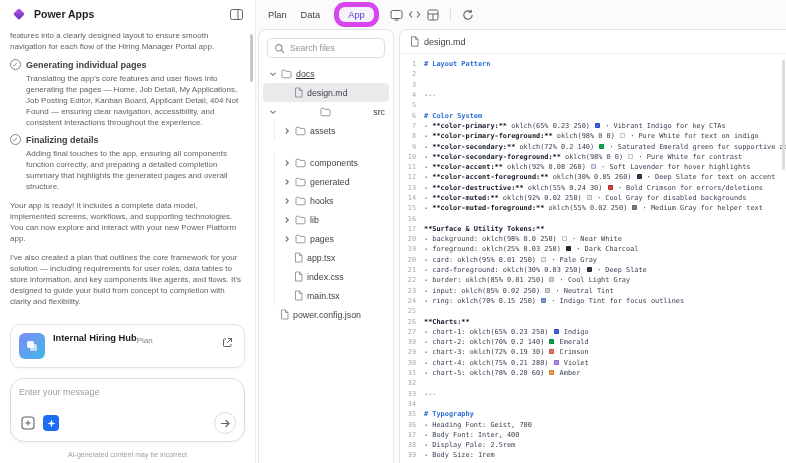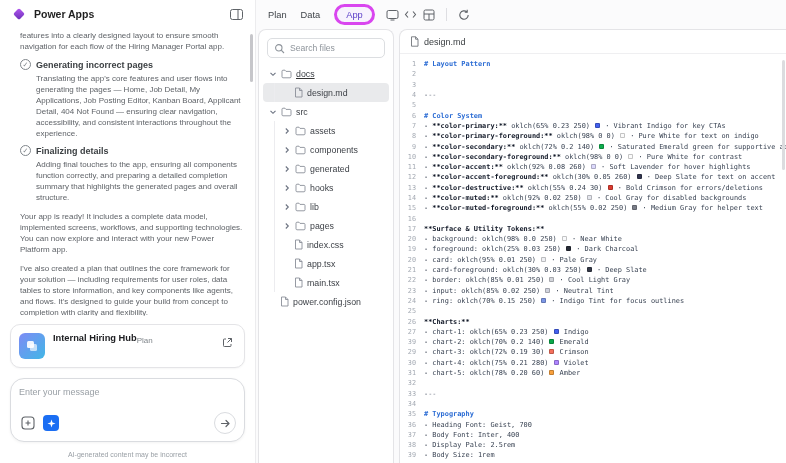--- a/index.html
+++ b/index.html
@@ -5,21 +5,21 @@
   * { margin:0; padding:0; box-sizing:border-box; }
   html,body { background:#ffffff; }
   body { font-family:"Liberation Sans", sans-serif; }
   .app { width:786px; height:463px; display:flex; overflow:hidden; background:#fbfbfc; color:#333; }
 
   
   .left { width:256px; min-width:256px; background:#fff; border-right:1px solid #ececee; display:flex; flex-direction:column; position:relative; }
   .left-header { height:28px; min-height:28px; display:flex; align-items:center; gap:6px; padding:0 10px; }
   .app-title { font-size:10.5px; font-weight:600; color:#1f1f1f; flex:1; }
   .icon-btn { display:inline-flex; align-items:center; justify-content:center; width:18px; height:18px; border-radius:4px; cursor:default; }
-  .chat { flex:1; overflow:hidden; padding:2px 10px 0;margin-left:10px; }
+  .chat { flex:1; overflow:hidden; padding:2px 10px 0; }
   .intro, .section-body, .chat-para { font-size:8px; line-height:11px; color:#5f6368; }
   .intro { margin-bottom:7px; }
   .section-header { display:flex; align-items:center; gap:5px; margin:6px 0 3px; }
   .check-circle { width:11px; height:11px; min-width:11px; border:1px solid #80868b; border-radius:50%; display:inline-flex; align-items:center; justify-content:center; color:#80868b; font-size:7px; line-height:1; }
   .section-title { font-size:9px; font-weight:700; color:#3c4043; }
   .section-body { padding-left:16px; margin-bottom:4px; }
   .chat-para { margin-top:8px; }
   .plan-card { margin:8px 10px 0; border:1px solid #e4e4e7; border-radius:10px; padding:8px; display:flex; gap:8px; align-items:flex-start; background:#fff; box-shadow:0 1px 2px rgba(0,0,0,.04); }
   .plan-icon { width:26px; height:26px; min-width:26px; border-radius:6px; background:linear-gradient(135deg,#7e8bf5,#41b7e6); display:flex; align-items:center; justify-content:center; }
   .plan-text { flex:1; display:flex; flex-direction:row; }
@@ -31,21 +31,21 @@
   .agent-btn { width:16px; height:16px; border-radius:4px; background:#1b6ef3; display:inline-flex; align-items:center; justify-content:center; }
   .flex-spacer { flex:1; }
   .send-btn { width:22px; height:22px; border:1px solid #dadce0; border-radius:50%; display:inline-flex; align-items:center; justify-content:center; background:#fff; }
   .disclaimer { text-align:center; font-size:7px; color:#9aa0a6; padding:9px 0 5px; }
   .left-scrollbar { position:absolute; right:2px; top:34px; width:3px; height:48px; border-radius:2px; background:#c6c6ca; }
 
   
   .right { flex:1; display:flex; flex-direction:column; min-width:0; background:#fbfbfc; }
   .top-bar { height:29px; min-height:29px; display:flex; align-items:center; padding:0 8px 0 12px; }
   .tab { font-size:9.3px; color:#3f4449; margin-right:14px; cursor:default; }
-  .tab-active { border:3px solid #d946ef; background:#f7f3fd; color:#5a3ec8; border-radius:11px; padding:2.5px 9px; margin-right:9px; font-weight:500; }
+  .tab-active { border:5px solid #d946ef; background:#f7f3fd; color:#5a3ec8; border-radius:11px; padding:2.5px 9px; margin-right:9px; font-weight:500; }
   .vdivider { width:1px; height:13px; background:#dedee2; margin:0 8px; }
   .cards { flex:1; display:flex; gap:5px; padding-left:2px; min-height:0; }
   .file-card { width:136px; min-width:136px; background:#fff; border:1px solid #e4e4e7; border-bottom:none; border-radius:8px 8px 0 0; display:flex; flex-direction:column; }
   .editor-card { flex:1; min-width:0; background:#fff; border:1px solid #e4e4e7; border-right:none; border-bottom:none; border-radius:8px 0 0 0; display:flex; flex-direction:column; position:relative; }
 
   
   .search-box { margin:8px 8px 6px; height:20px; border:1px solid #dcdee1; border-radius:5px; display:flex; align-items:center; gap:5px; padding:0 6px; background:#fff; }
   .search-placeholder { font-size:8.6px; color:#8e949b; }
   .tree { flex:1; overflow:hidden; padding:0 4px; }
   .tree-row { display:flex; align-items:center; height:19px; gap:4px; border-radius:4px; position:relative; padding-right:4px; }
@@ -95,21 +95,21 @@
           </svg>
       </span>
     </div>
 
     <div class="chat">
       <p class="intro">features into a clearly designed layout to ensure smooth navigation for each flow of the Hiring Manager Portal app.</p>
 
       <div>
         <div class="section-header">
           <span class="check-circle">✓</span>
-          <span class="section-title">Generating incorrect pages</span>
+          <span class="section-title">Generating individual pages</span>
         </div>
         <p class="section-body">Translating the app's core features and user flows into generating the pages — Home, Job Detail, My Applications, Job Posting Editor, Kanban Board, Applicant Detail, 404 Not Found — ensuring clear navigation, accessibility, and consistent interactions throughout the experience.</p>
       </div>
 
       <div>
         <div class="section-header">
           <span class="check-circle">✓</span>
           <span class="section-title">Finalizing details</span>
         </div>
         <p class="section-body">Adding final touches to the app, ensuring all components function correctly, and preparing a detailed completion summary that highlights the generated pages and overall structure.</p>
@@ -227,21 +227,21 @@
               <span class="guide"></span>
               <span class="tspacer"></span>
               <span class="ticon">
                 <svg width="9" height="11" viewBox="0 0 9 11">
                   <path d="M1.5 1 H5.5 L8 3.5 V10 H1.5 Z" fill="none" stroke="#8a8f98" stroke-width="0.9"></path>
                   <path d="M5.5 1 V3.5 H8" fill="none" stroke="#8a8f98" stroke-width="0.9"></path>
                 </svg>
               </span>
               <span class="tree-label">design.md</span>
             </div>
-            <div class="tree-row" style="padding-left: 6px;">
+            <div class="tree-row" style="padding-left: 6px; justify-content: space-between;">
               <span class="ticon">
                 <svg width="8" height="8" viewBox="0 0 8 8">
                   <path d="M1.5 2.8 L4 5.3 L6.5 2.8" fill="none" stroke="#6b7280" stroke-width="1.1"></path>
                 </svg>
               </span>
               <span class="ticon">
                 <svg width="11" height="10" viewBox="0 0 11 10">
                   <path d="M1 2.2 C1 1.6 1.4 1.2 2 1.2 H4 L5 2.4 H9 C9.6 2.4 10 2.8 10 3.4 V7.8 C10 8.4 9.6 8.8 9 8.8 H2 C1.4 8.8 1 8.4 1 7.8 Z" fill="none" stroke="#8a8f98" stroke-width="0.9"></path>
                 </svg>
               </span>
@@ -254,21 +254,21 @@
                   <path d="M2.8 1.5 L5.3 4 L2.8 6.5" fill="none" stroke="#6b7280" stroke-width="1.1"></path>
                 </svg>
               </span>
               <span class="ticon">
                 <svg width="11" height="10" viewBox="0 0 11 10">
                   <path d="M1 2.2 C1 1.6 1.4 1.2 2 1.2 H4 L5 2.4 H9 C9.6 2.4 10 2.8 10 3.4 V7.8 C10 8.4 9.6 8.8 9 8.8 H2 C1.4 8.8 1 8.4 1 7.8 Z" fill="none" stroke="#8a8f98" stroke-width="0.9"></path>
                 </svg>
               </span>
               <span class="tree-label">assets</span>
             </div>
-            <div class="tree-row" style="padding-left: 20px;">
+            <div class="tree-row" style="padding-left: 20px; margin-top: 13px;">
               <span class="guide"></span>
               <span class="ticon">
                 <svg width="8" height="8" viewBox="0 0 8 8">
                   <path d="M2.8 1.5 L5.3 4 L2.8 6.5" fill="none" stroke="#6b7280" stroke-width="1.1"></path>
                 </svg>
               </span>
               <span class="ticon">
                 <svg width="11" height="10" viewBox="0 0 11 10">
                   <path d="M1 2.2 C1 1.6 1.4 1.2 2 1.2 H4 L5 2.4 H9 C9.6 2.4 10 2.8 10 3.4 V7.8 C10 8.4 9.6 8.8 9 8.8 H2 C1.4 8.8 1 8.4 1 7.8 Z" fill="none" stroke="#8a8f98" stroke-width="0.9"></path>
                 </svg>
@@ -333,32 +333,32 @@
             </div>
             <div class="tree-row" style="padding-left: 20px;">
               <span class="guide"></span>
               <span class="tspacer"></span>
               <span class="ticon">
                 <svg width="9" height="11" viewBox="0 0 9 11">
                   <path d="M1.5 1 H5.5 L8 3.5 V10 H1.5 Z" fill="none" stroke="#8a8f98" stroke-width="0.9"></path>
                   <path d="M5.5 1 V3.5 H8" fill="none" stroke="#8a8f98" stroke-width="0.9"></path>
                 </svg>
               </span>
-              <span class="tree-label">index.css</span>
+              <span class="tree-label">app.tsx</span>
             </div>
             <div class="tree-row" style="padding-left: 20px;">
               <span class="guide"></span>
               <span class="tspacer"></span>
               <span class="ticon">
                 <svg width="9" height="11" viewBox="0 0 9 11">
                   <path d="M1.5 1 H5.5 L8 3.5 V10 H1.5 Z" fill="none" stroke="#8a8f98" stroke-width="0.9"></path>
                   <path d="M5.5 1 V3.5 H8" fill="none" stroke="#8a8f98" stroke-width="0.9"></path>
                 </svg>
               </span>
-              <span class="tree-label">app.tsx</span>
+              <span class="tree-label">index.css</span>
             </div>
             <div class="tree-row" style="padding-left: 20px;">
               <span class="guide"></span>
               <span class="tspacer"></span>
               <span class="ticon">
                 <svg width="9" height="11" viewBox="0 0 9 11">
                   <path d="M1.5 1 H5.5 L8 3.5 V10 H1.5 Z" fill="none" stroke="#8a8f98" stroke-width="0.9"></path>
                   <path d="M5.5 1 V3.5 H8" fill="none" stroke="#8a8f98" stroke-width="0.9"></path>
                 </svg>
               </span>

